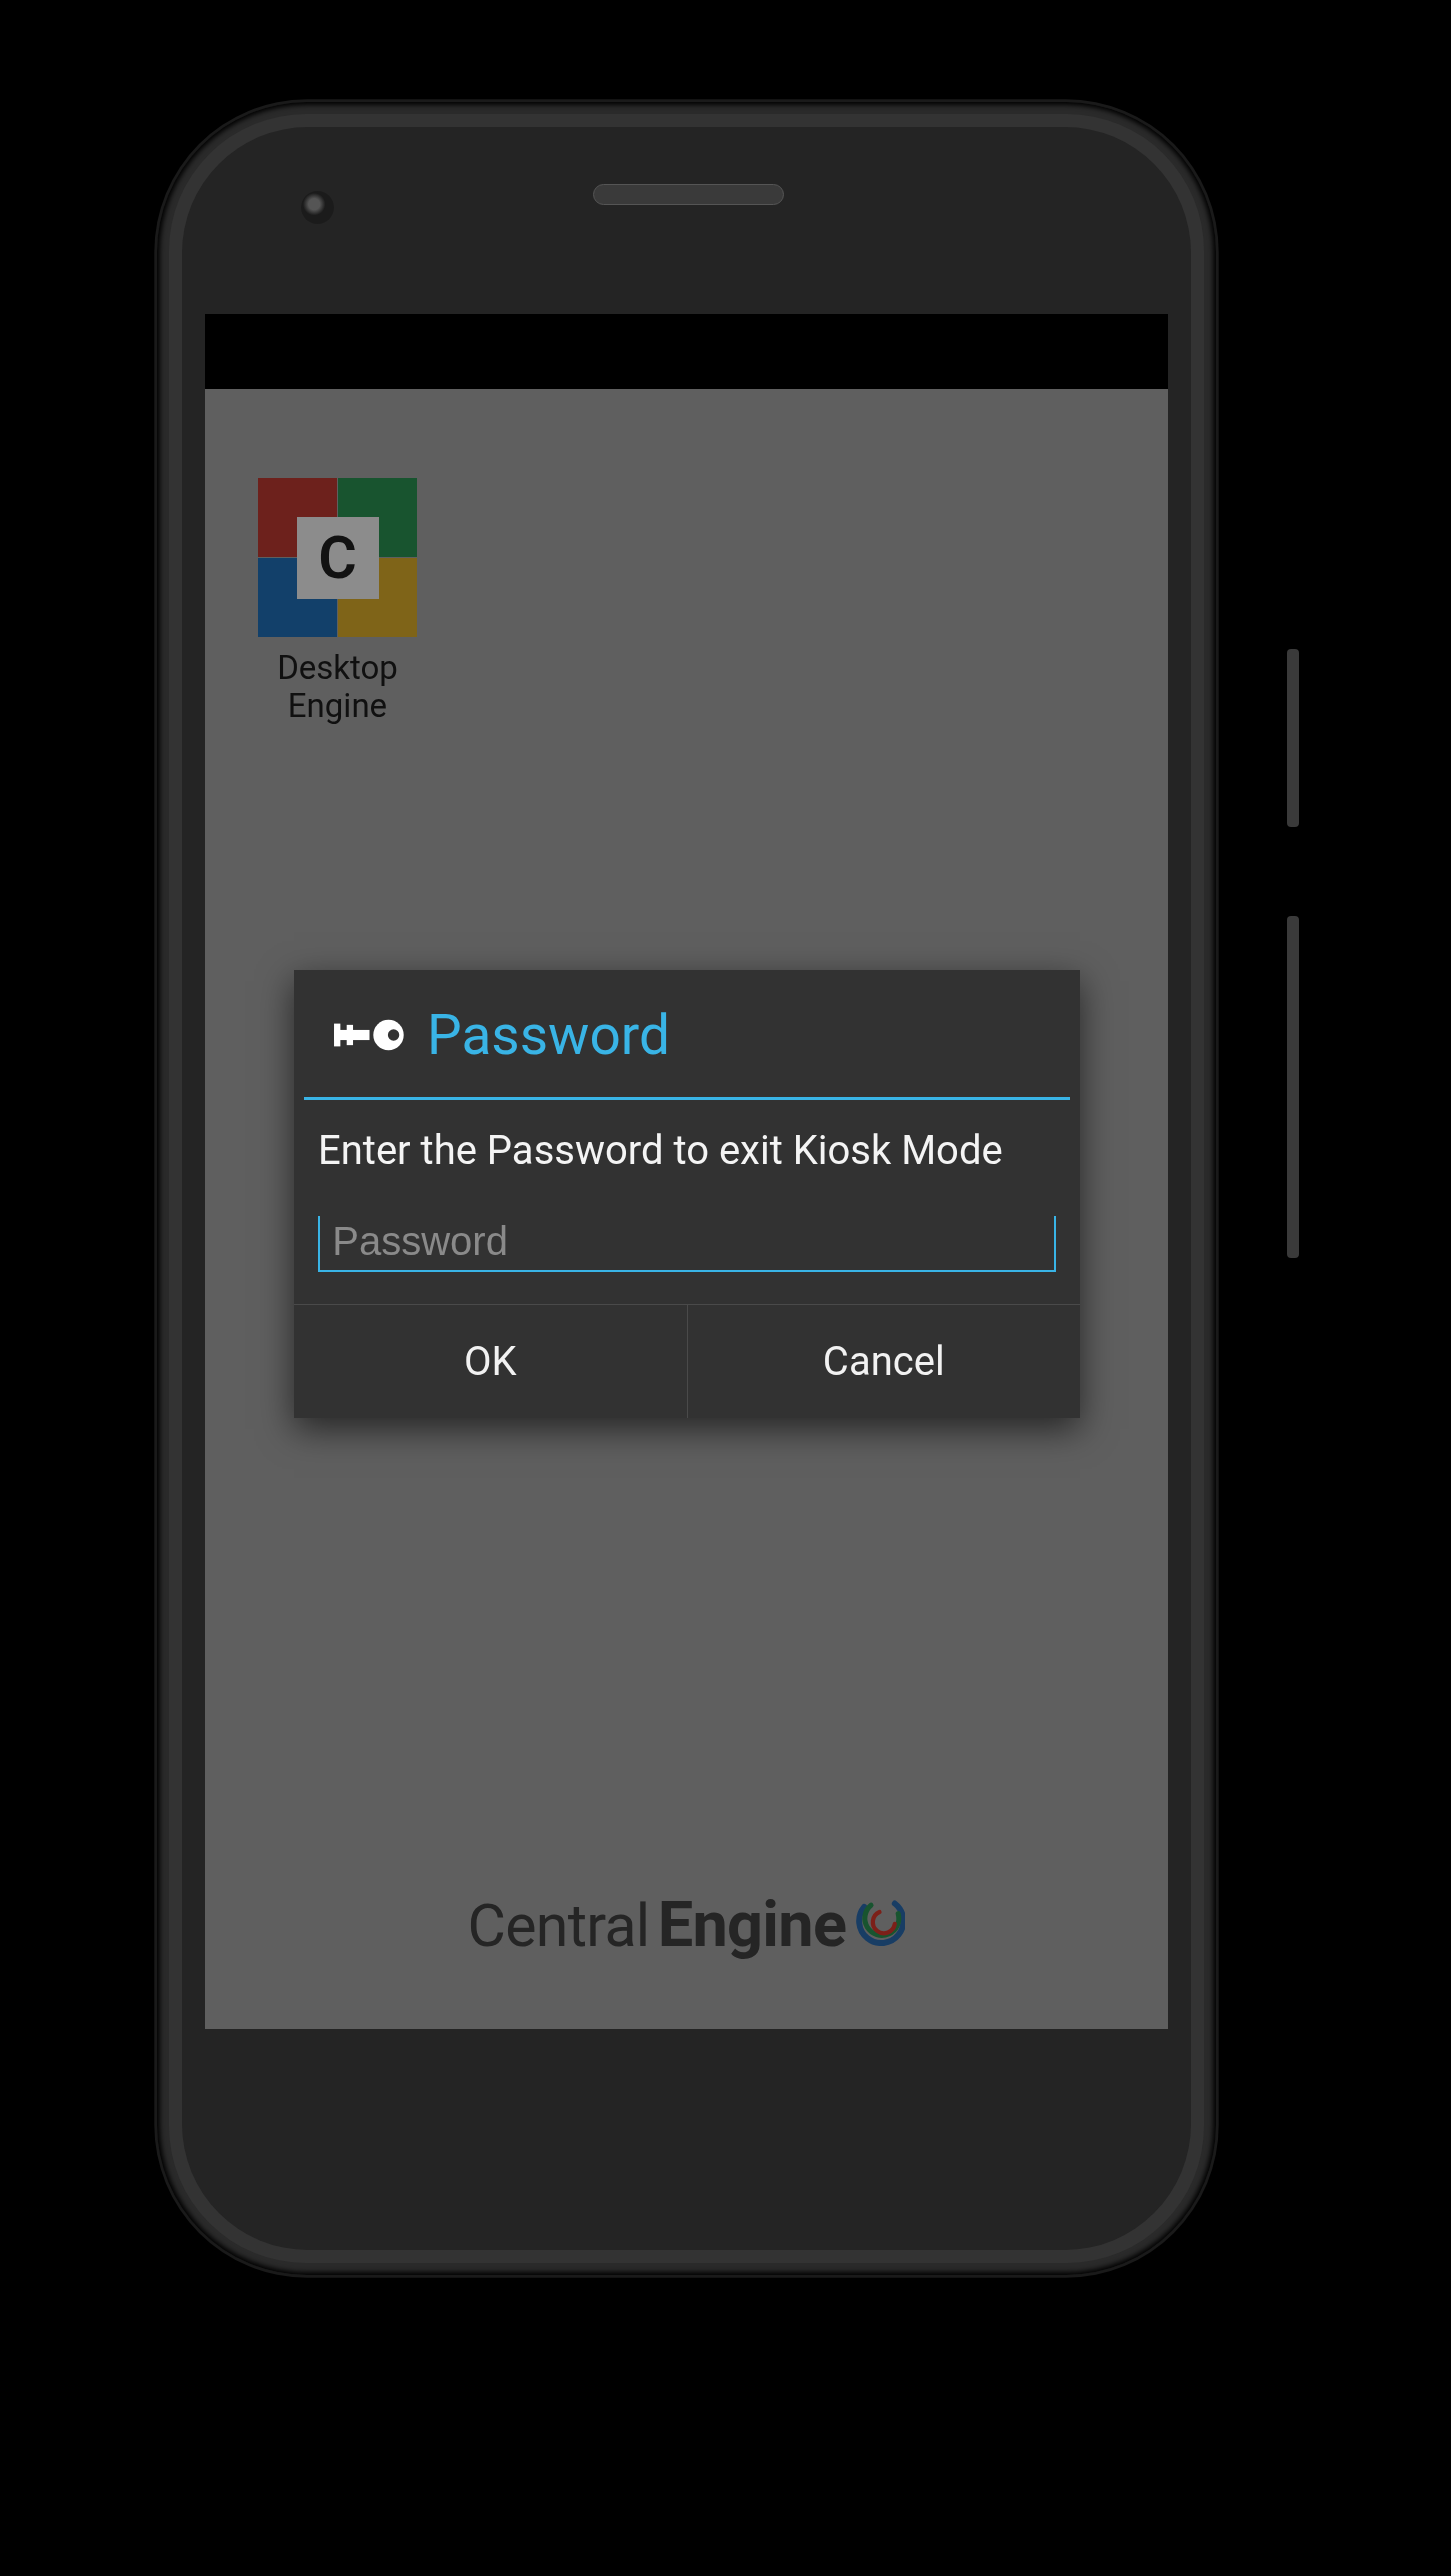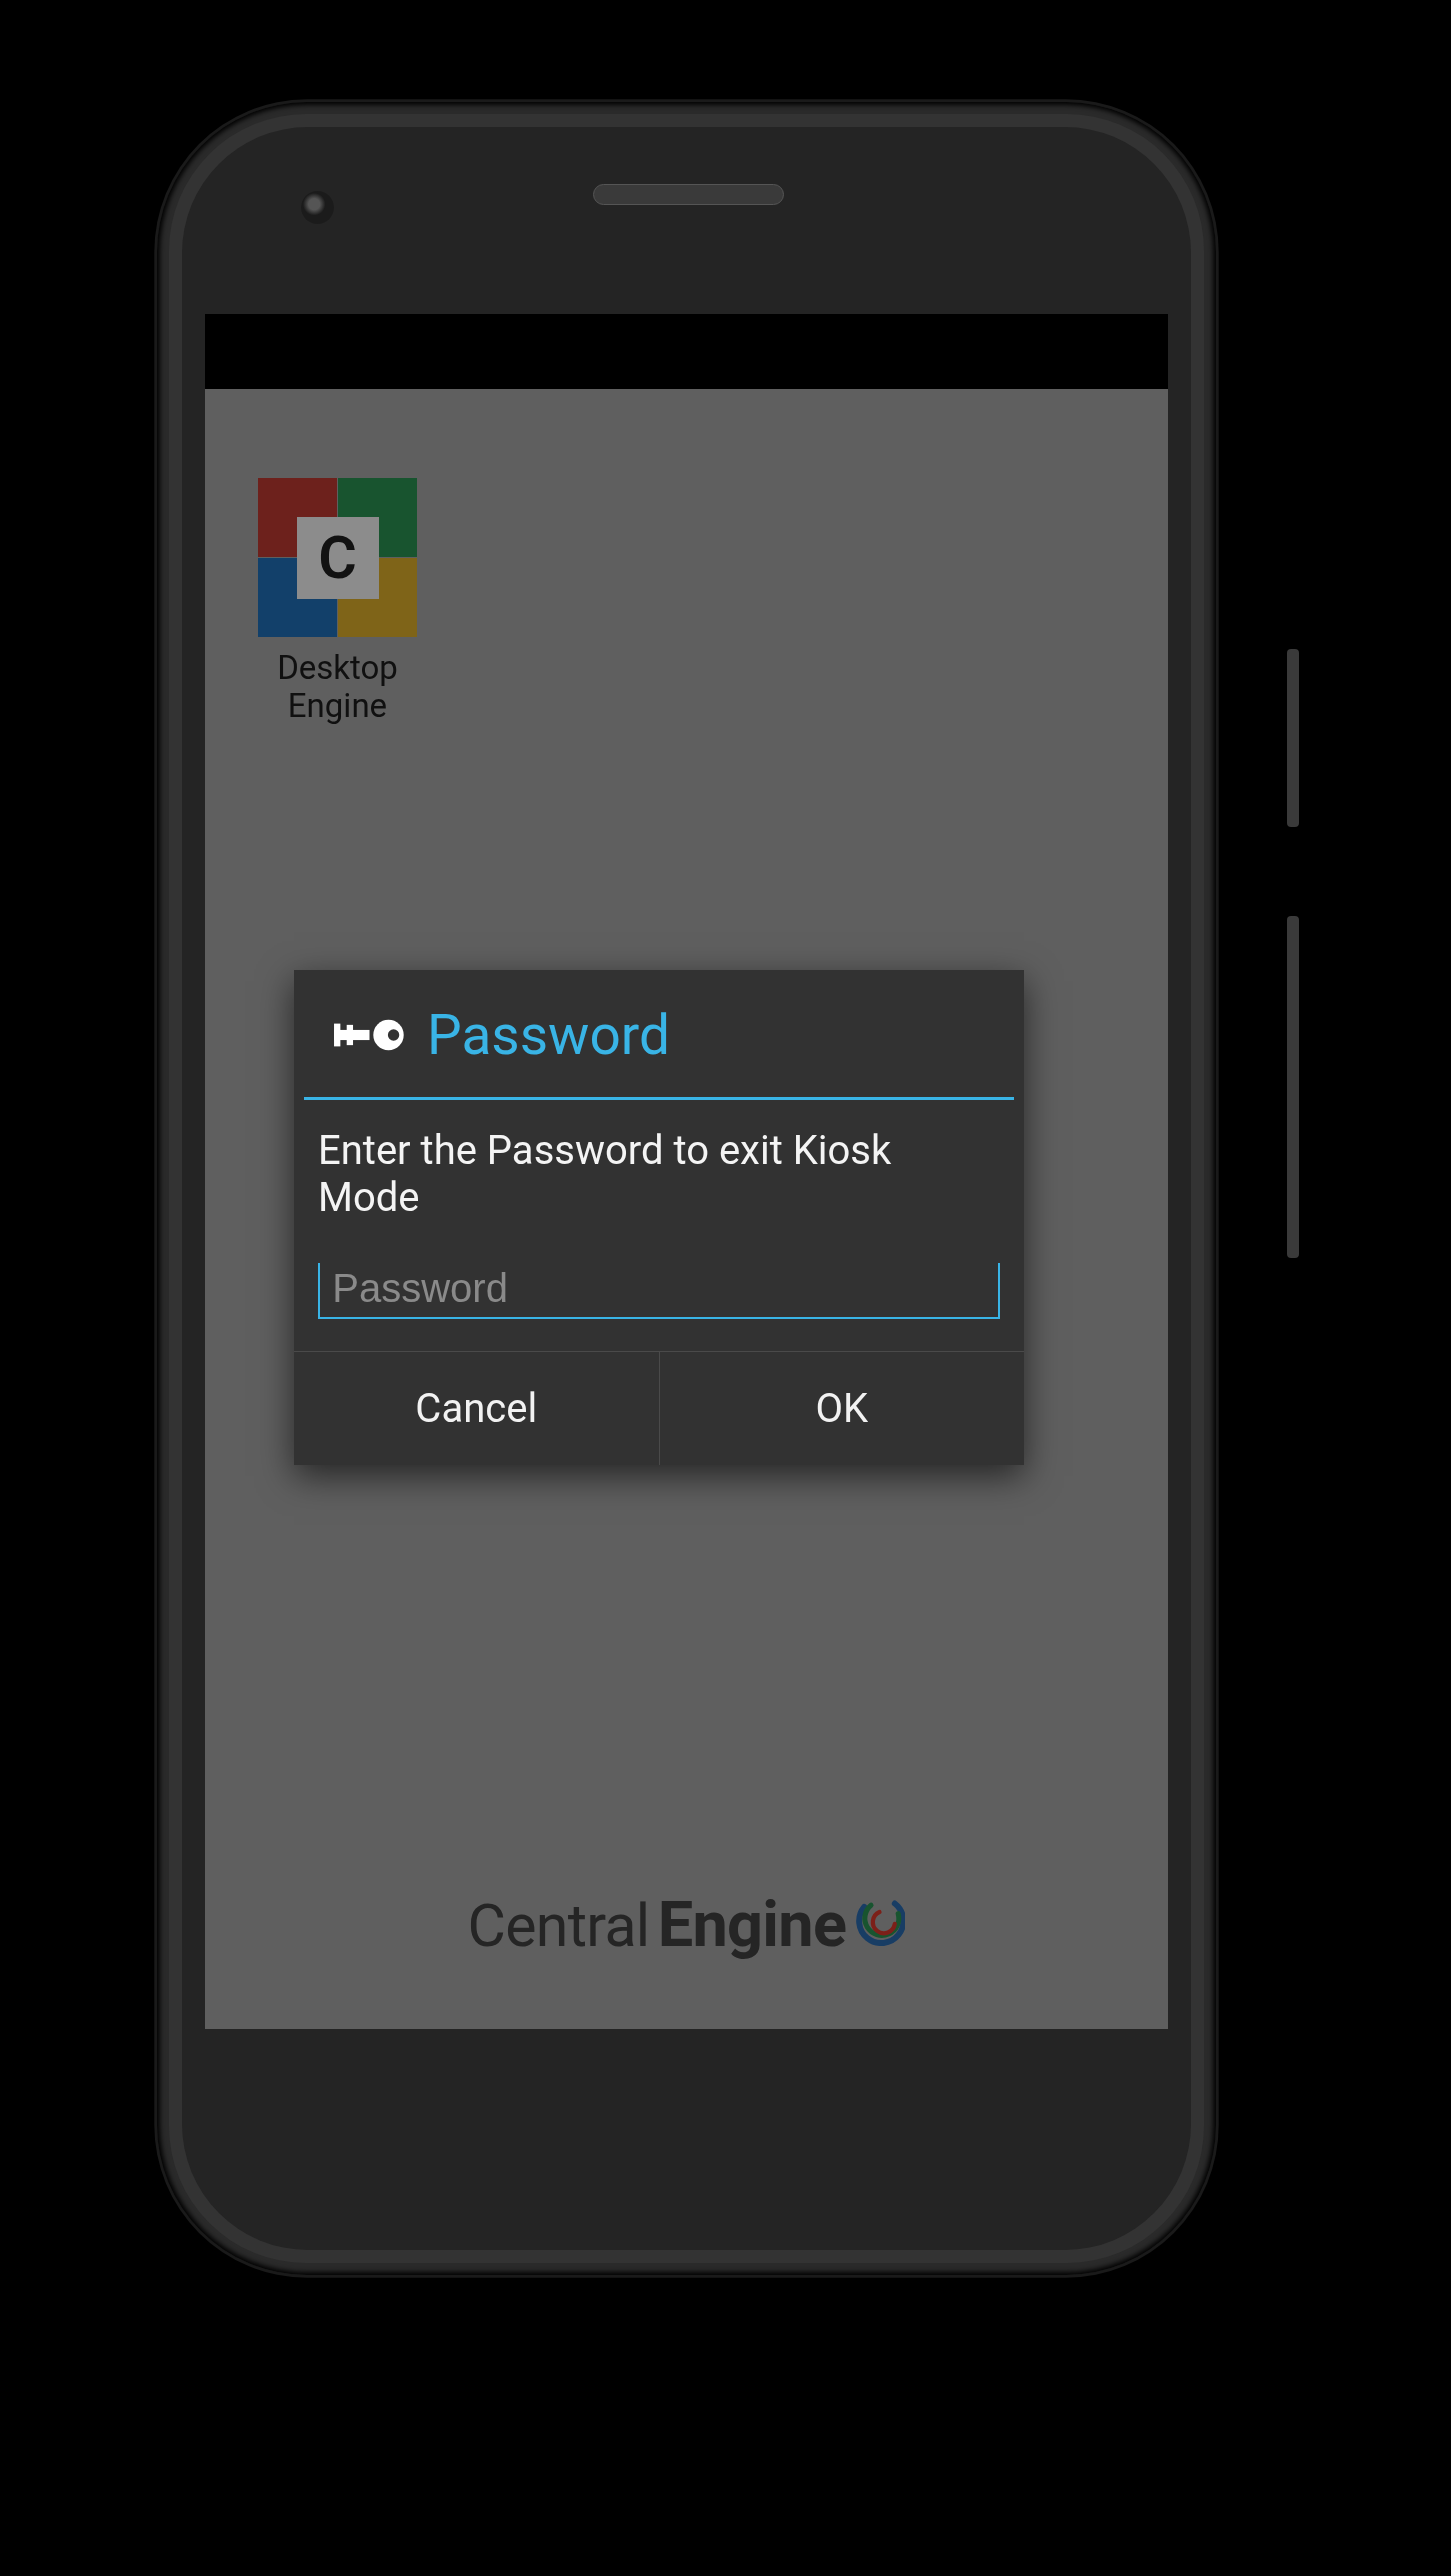--- a/index.html
+++ b/index.html
@@ -180,21 +180,21 @@
       letter-spacing: -0.7px;
     }
     .brand .swirl { width: 51px; height: 51px; }
 
     
 
     .dialog {
       position: absolute;
       left: 89px;
       top: 581px;      
-      width: 730px;
+      width: 786px;
       background: #323232;
       box-shadow: 0 11px 33px rgba(0,0,0,0.6);
       color: #eee;
       z-index: 10;     
     }
 
     .dialog-header {
       display: flex;
       align-items: center;
       gap: 19px;
@@ -305,20 +305,20 @@
         <div class="title">Password</div>
       </div>
       <div class="title-divider"></div>
 
       <div class="dialog-body">
         <div class="dialog-msg">Enter the Password to exit Kiosk Mode</div>
         <input type="password" class="pw-field" placeholder="Password" style="">
       </div>
 
       <div class="dialog-actions">
+        <button>OK</button>
         <button>Cancel</button>
-        <button>OK</button>
       </div>
     </div>
 
   </div>
 </div>
 
 
 </body></html>

